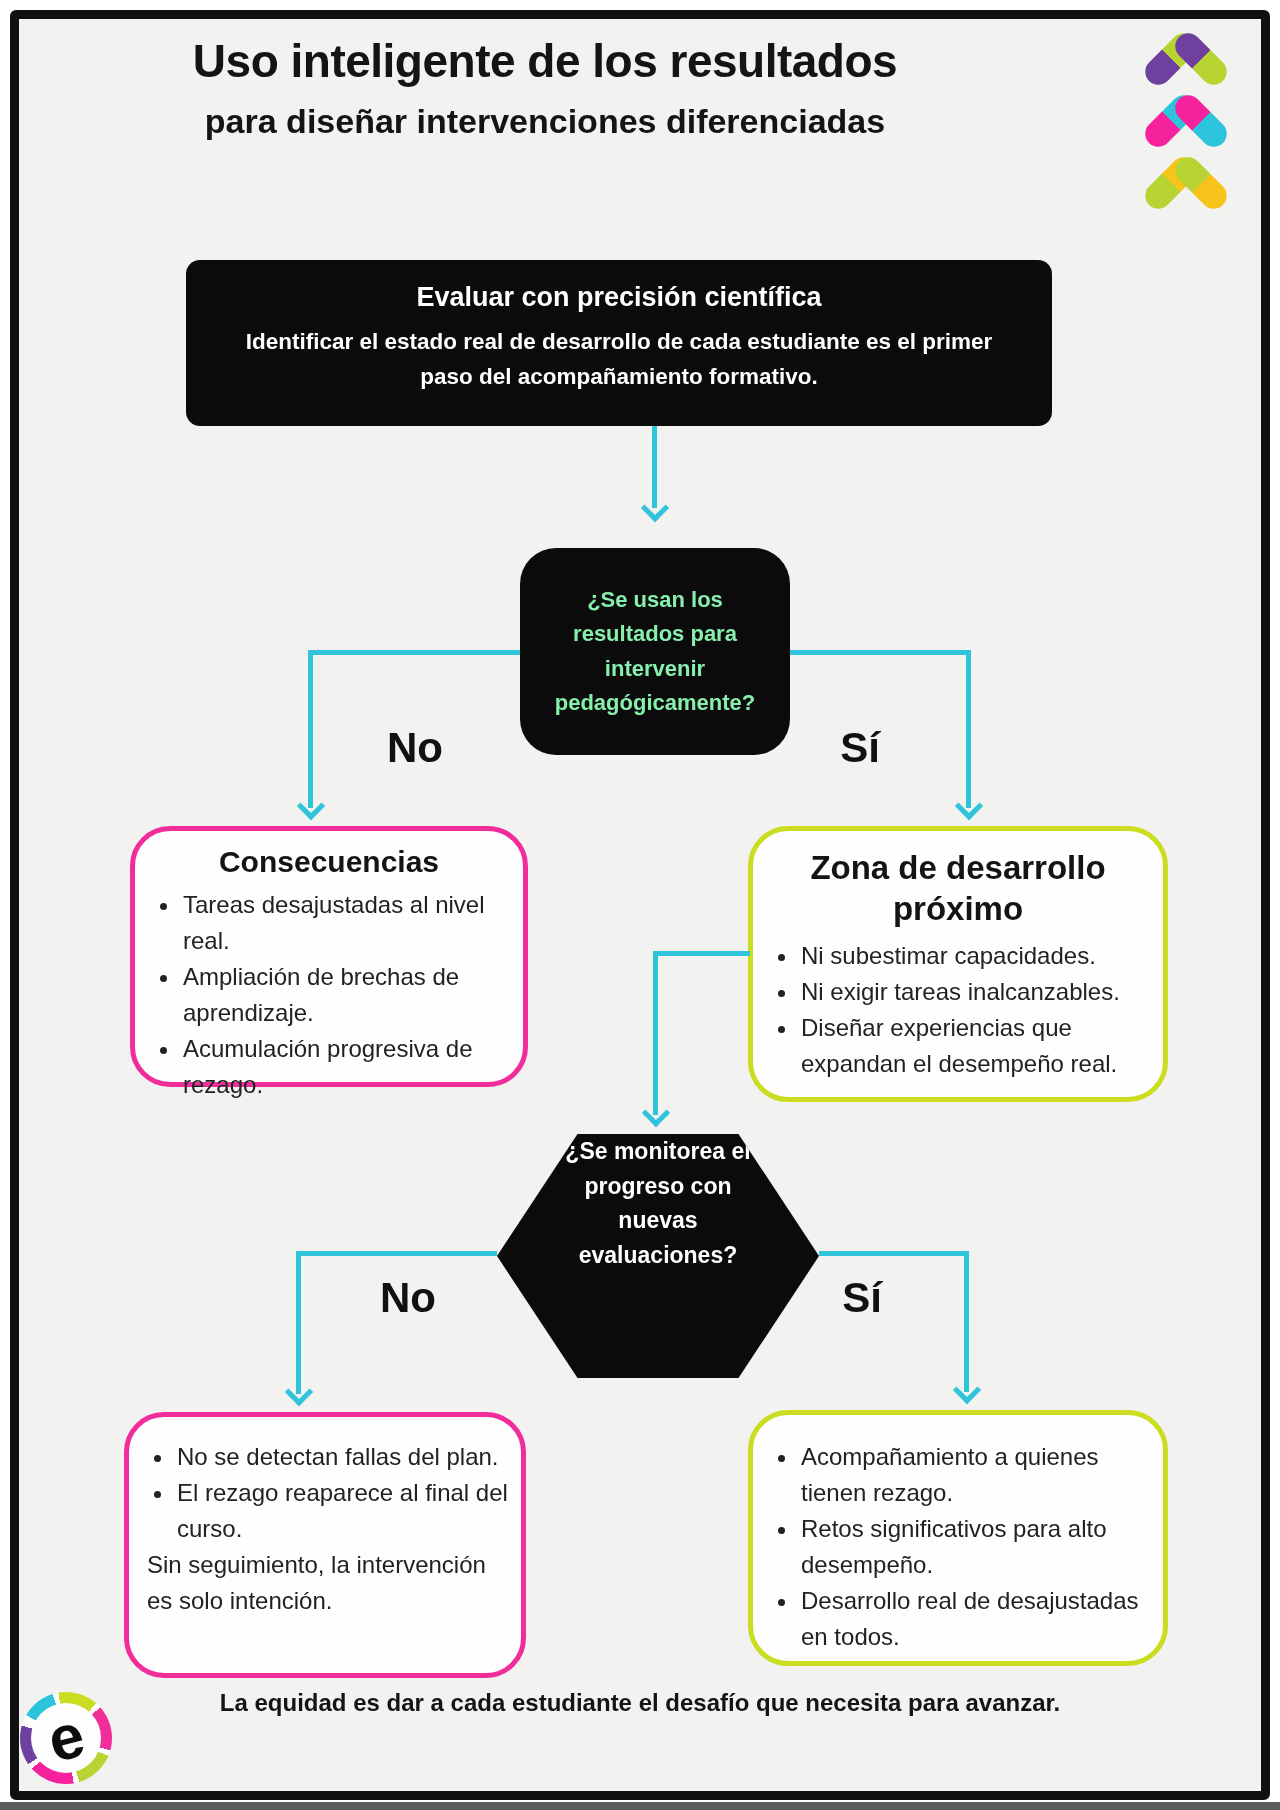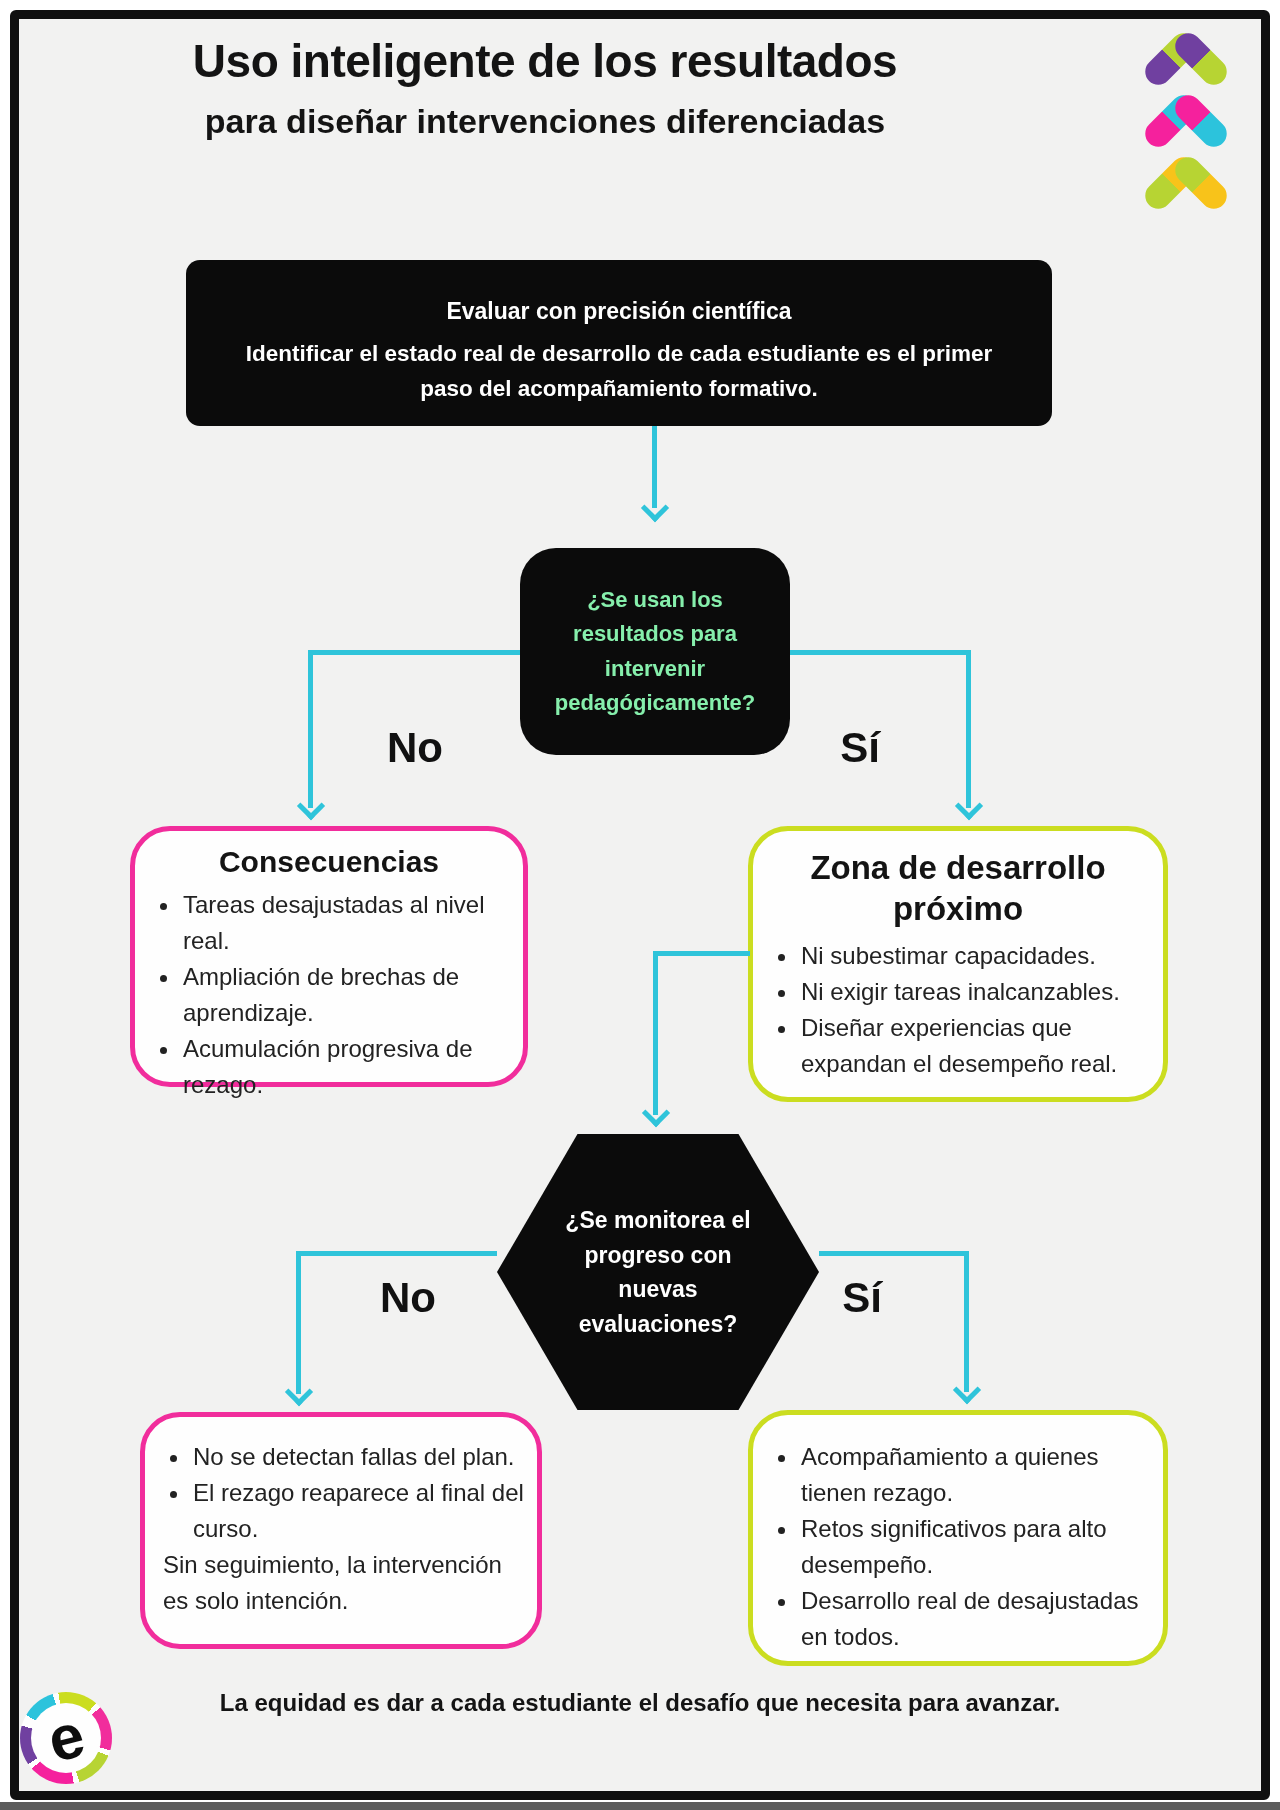--- a/index.html
+++ b/index.html
@@ -24,44 +24,44 @@
   .c1 .leg-l{background:linear-gradient(90deg,#7040a0 50%,#b7d433 50%);}
   .c1 .leg-r{background:linear-gradient(90deg,#7040a0 50%,#b7d433 50%);}
   .c2 .leg-l{background:linear-gradient(90deg,#f5219d 50%,#2cc3dc 50%);}
   .c2 .leg-r{background:linear-gradient(90deg,#f5219d 50%,#2cc3dc 50%);}
   .c3 .leg-l{background:linear-gradient(90deg,#b7d433 50%,#f8c31a 50%);}
   .c3 .leg-r{background:linear-gradient(90deg,#b7d433 50%,#f8c31a 50%);}
 
   
   .startbox{position:absolute;left:186px;top:260px;width:866px;height:166px;border-radius:14px;
             background:#0b0b0b;color:#fff;text-align:center;}
-  .startbox .t{font-size:23px;font-weight:800;margin-top:38px;}
+  .startbox .t{font-size:27px;font-weight:800;margin-top:22px;}
   .startbox .b{font-size:22.5px;font-weight:600;line-height:1.55;width:780px;margin:12px auto 16px;}
 
   .q1box{position:absolute;left:520px;top:548px;width:270px;height:207px;border-radius:36px;
          background:#0b0b0b;color:#86efac;display:flex;align-items:center;justify-content:center;text-align:center;}
   .q1box .q{font-size:22px;font-weight:700;line-height:1.55;width:232px;}
 
-  .hex{position:absolute;left:497px;top:1134px;width:322px;height:276px;background:#0b0b0b;color:#fff;
+  .hex{position:absolute;left:497px;top:1134px;width:322px;height:244px;background:#0b0b0b;color:#fff;
        clip-path:polygon(25% 0,75% 0,100% 50%,75% 100%,25% 100%,0 50%);
-       display:flex;align-items:center;justify-content:center;text-align:center;}
+       display:flex;justify-content:center;text-align:center;}
   .hex .q{font-size:23px;font-weight:700;line-height:1.5;width:232px;}
 
   .card{position:absolute;background:#fefefe;border-radius:40px;box-sizing:border-box;}
   .card.pink{border:5px solid #f12d9c;}
   .card.lime{border:5px solid #cbdd20;}
   .card .ct{font-size:30px;font-weight:800;text-align:center;margin-top:14px;}
   .card .ct.big{font-size:33px;line-height:1.25;margin-top:16px;}
   .card ul{margin:8px 0 0 0;padding-left:46px;font-size:24px;line-height:1.5;color:#222;}
   .card ul li{padding-left:2px;}
   .card .note{font-size:24px;line-height:1.5;color:#222;margin:0 8px 0 18px;}
 
   .pink1{left:130px;top:826px;width:398px;height:261px;}
   .lime1{left:748px;top:826px;width:420px;height:276px;}
-  .pink2{left:140px;top:1412px;width:402px;height:237px;}
+  .pink2{left:124px;top:1412px;width:402px;height:266px;}
   .lime2{left:748px;top:1410px;width:420px;height:256px;}
   .pink2 ul{margin-top:22px;}
   .lime2 ul{margin-top:24px;}
 
   
   .line{position:absolute;background:#2fc4da;}
   .caret{position:absolute;width:15px;height:15px;border-right:5px solid #2fc4da;border-bottom:5px solid #2fc4da;
          transform:rotate(45deg);}
   .branch-label{position:absolute;width:150px;text-align:center;font-size:42px;font-weight:700;color:#111;}
 

